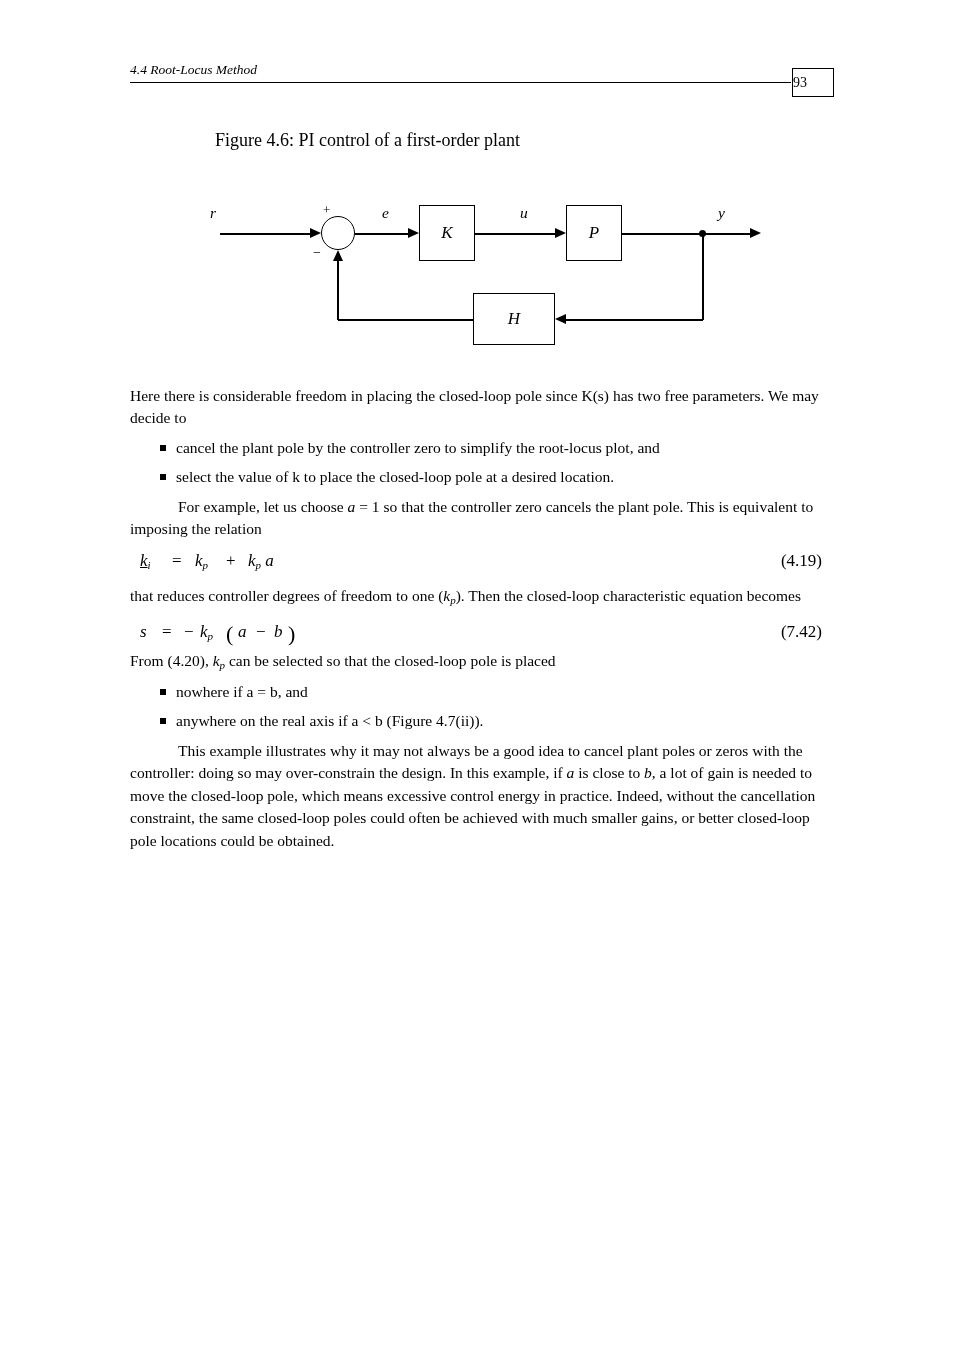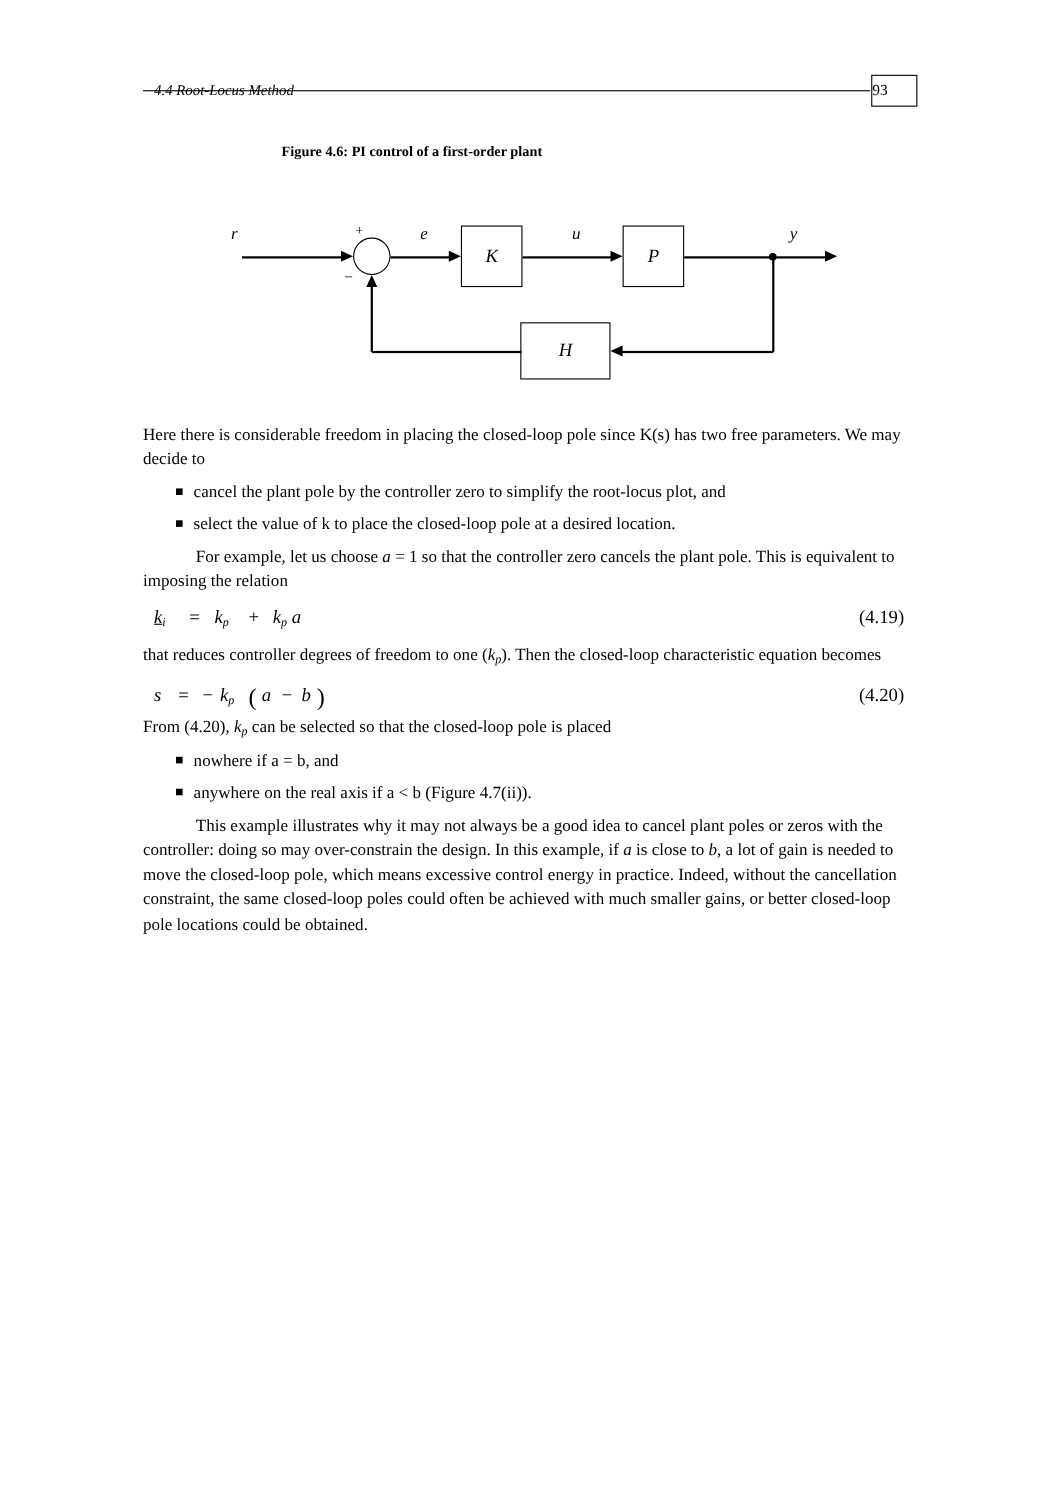--- a/index.html
+++ b/index.html
@@ -40,40 +40,38 @@
     height: 27px;
     border: 1px solid #000;
     display: flex;
     align-items: center;
     justify-content: flex-start;
     font-style: normal;
     font-size: 14px;
   }
   .header-text {
     position: absolute;
-    left: 10px;
+    left: 0;
     top: 2px;
-    margin-top: 12px;
   }
 
   .fig6 {
     position: absolute;
     top: 130px;
     left: 145px;
     width: 620px;
     height: 225px;
     font-size: 12.5px;
   }
   .fig6-caption {
     position: absolute;
     top: 0;
     left: 70px;
-    font-weight: 700;
-    font-size: 13px;
-    margin-left: 41px;
+    font-weight: 400;
+    font-size: 18px;
   }
 
   .diagram {
     position: absolute;
     top: 60px;
     left: 50px;
     width: 620px;
     height: 165px;
   }
   
@@ -274,21 +272,21 @@
       <span class="piece rm" style="left:32px; top:4px;">=</span>
       <span class="piece rm" style="left:54px; top:4px;">−</span>
       <span class="piece" style="left:70px; top:4px;">
         <span>k</span><span class="sub">p</span>
       </span>
       <span class="piece rm" style="left:96px; top:2px; font-size:22px;">(</span>
       <span class="piece" style="left:108px; top:4px;">a</span>
       <span class="piece rm" style="left:126px; top:4px;">−</span>
       <span class="piece" style="left:144px; top:4px;">b</span>
       <span class="piece rm" style="left:158px; top:2px; font-size:22px;">)</span>
-      <span class="eq-num" style="top:4px;">(4.20)</span>
+      <span class="eq-num" style="top:4px;">(7.42)</span>
     </div>
 
     <p>
       <span>From (4.20), </span><span class="it">k</span><span class="sub">p</span><span> can be selected so that the closed-loop pole is placed</span>
     </p>
 
     <p class="bullet">
       <span class="sq"></span><span>nowhere if a = b, and</span>
     </p>
     <p class="bullet">

